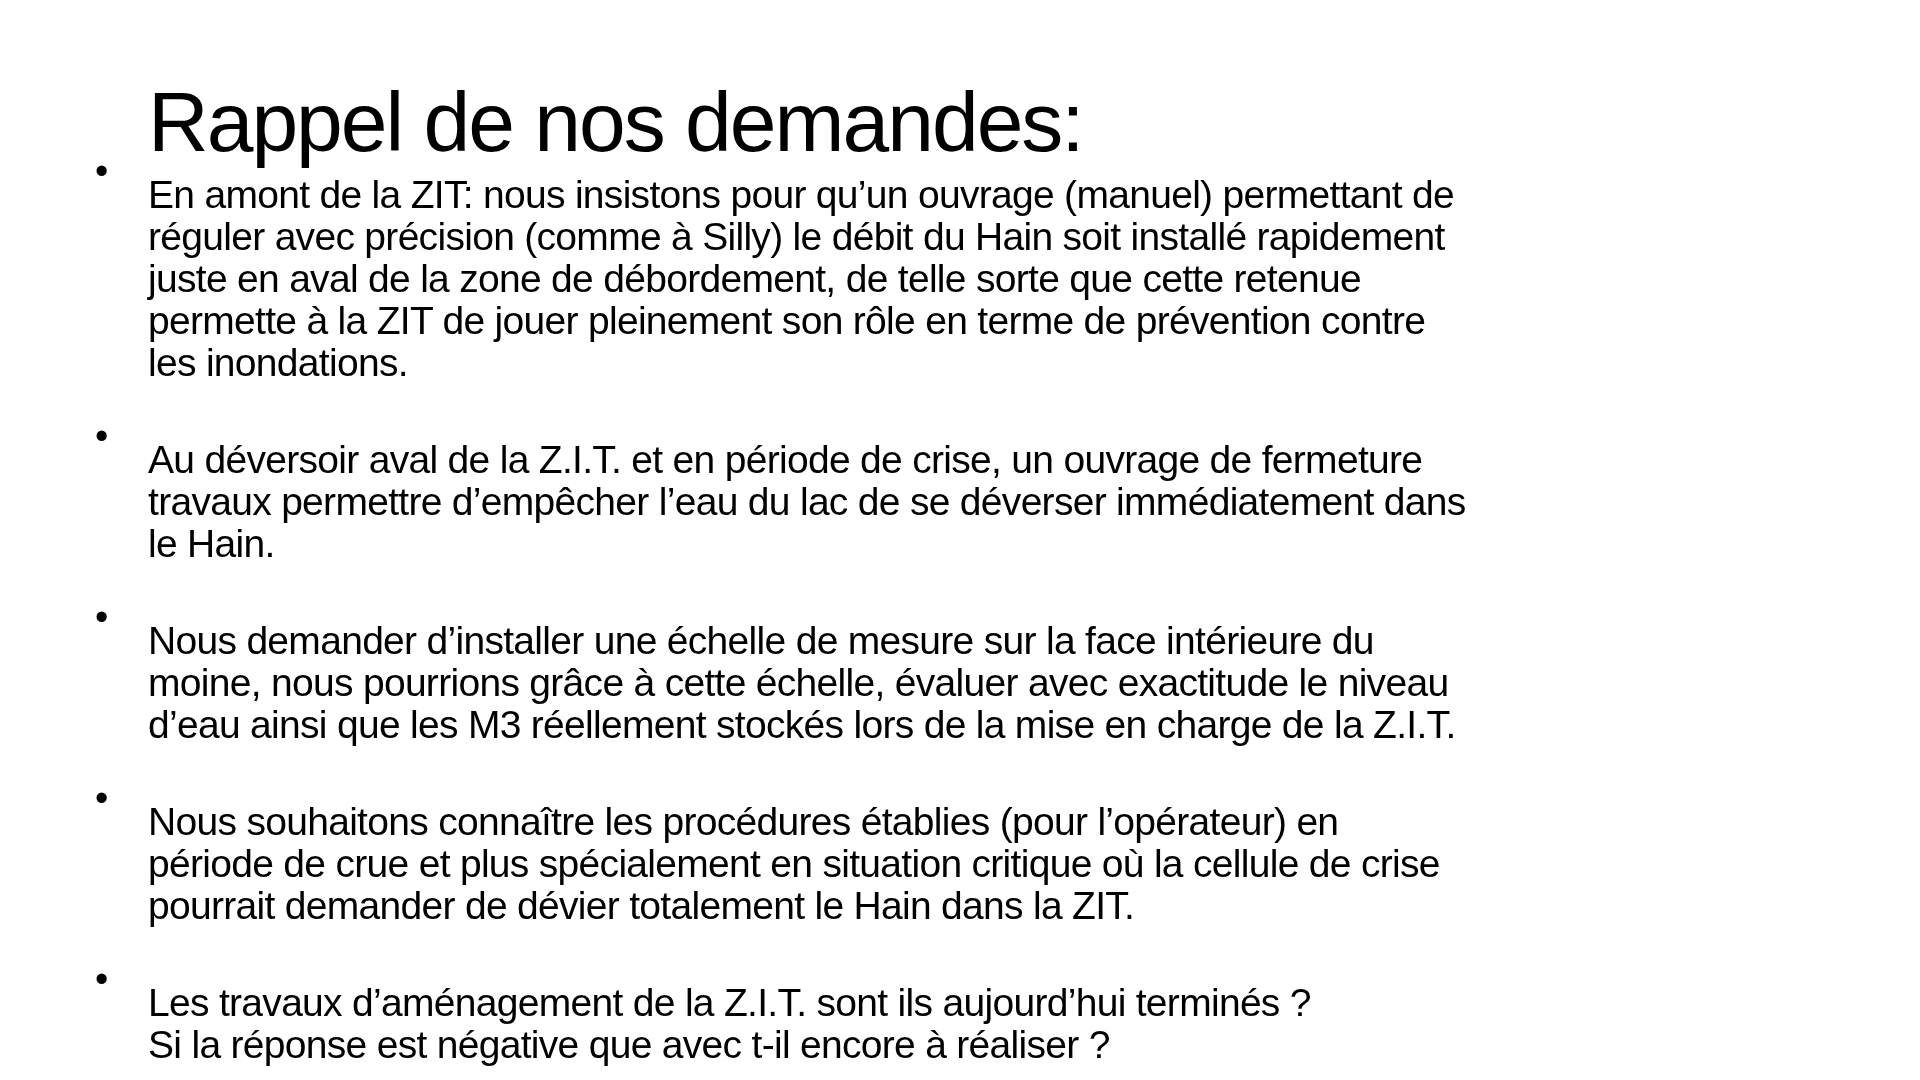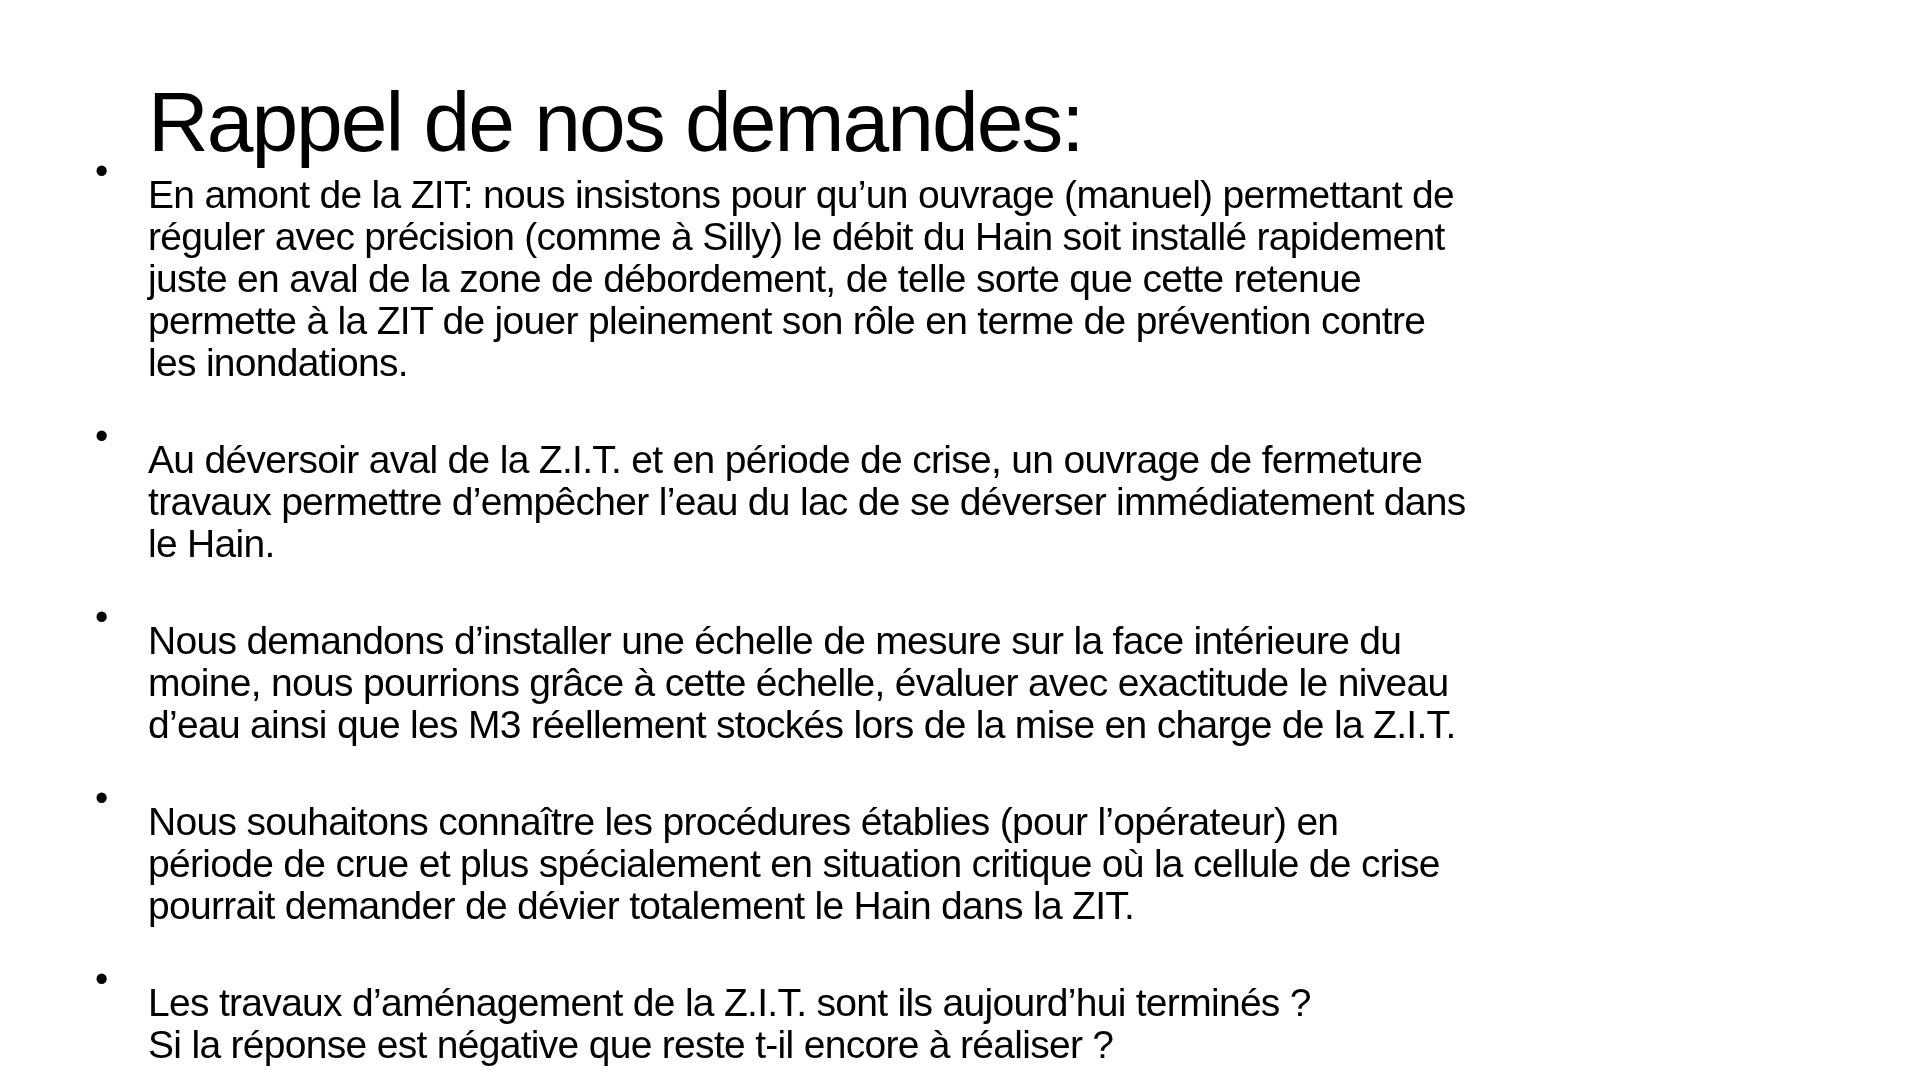--- a/index.html
+++ b/index.html
@@ -75,32 +75,32 @@
 
     <div class="bullet-item">
       <span class="bullet-marker">•</span>
       <span class="bullet-text">Au déversoir aval de la Z.I.T. et en période de crise, un ouvrage de fermeture
 travaux permettre d’empêcher l’eau du lac de se déverser immédiatement dans
 le Hain.</span>
     </div>
 
     <div class="bullet-item">
       <span class="bullet-marker">•</span>
-      <span class="bullet-text">Nous demandons d’installer une échelle de mesure sur la face intérieure  du
+      <span class="bullet-text">Nous demander d’installer une échelle de mesure sur la face intérieure  du
 moine, nous pourrions grâce à cette échelle, évaluer avec exactitude le niveau
 d’eau ainsi que les M3 réellement stockés lors de la mise en charge de la Z.I.T.</span>
     </div>
 
     <div class="bullet-item">
       <span class="bullet-marker">•</span>
       <span class="bullet-text">Nous souhaitons connaître les procédures établies (pour l’opérateur) en
 période de crue et plus spécialement en situation critique où la cellule de crise
 pourrait demander de dévier totalement le Hain dans la ZIT.</span>
     </div>
 
     <div class="bullet-item">
       <span class="bullet-marker">•</span>
       <span class="bullet-text">Les travaux d’aménagement de la Z.I.T. sont ils aujourd’hui terminés ?
-Si la réponse est négative que reste t-il encore à réaliser ?</span>
+Si la réponse est négative que avec t-il encore à réaliser ?</span>
     </div>
 
   </div>
 </div>
 
 </body></html>

